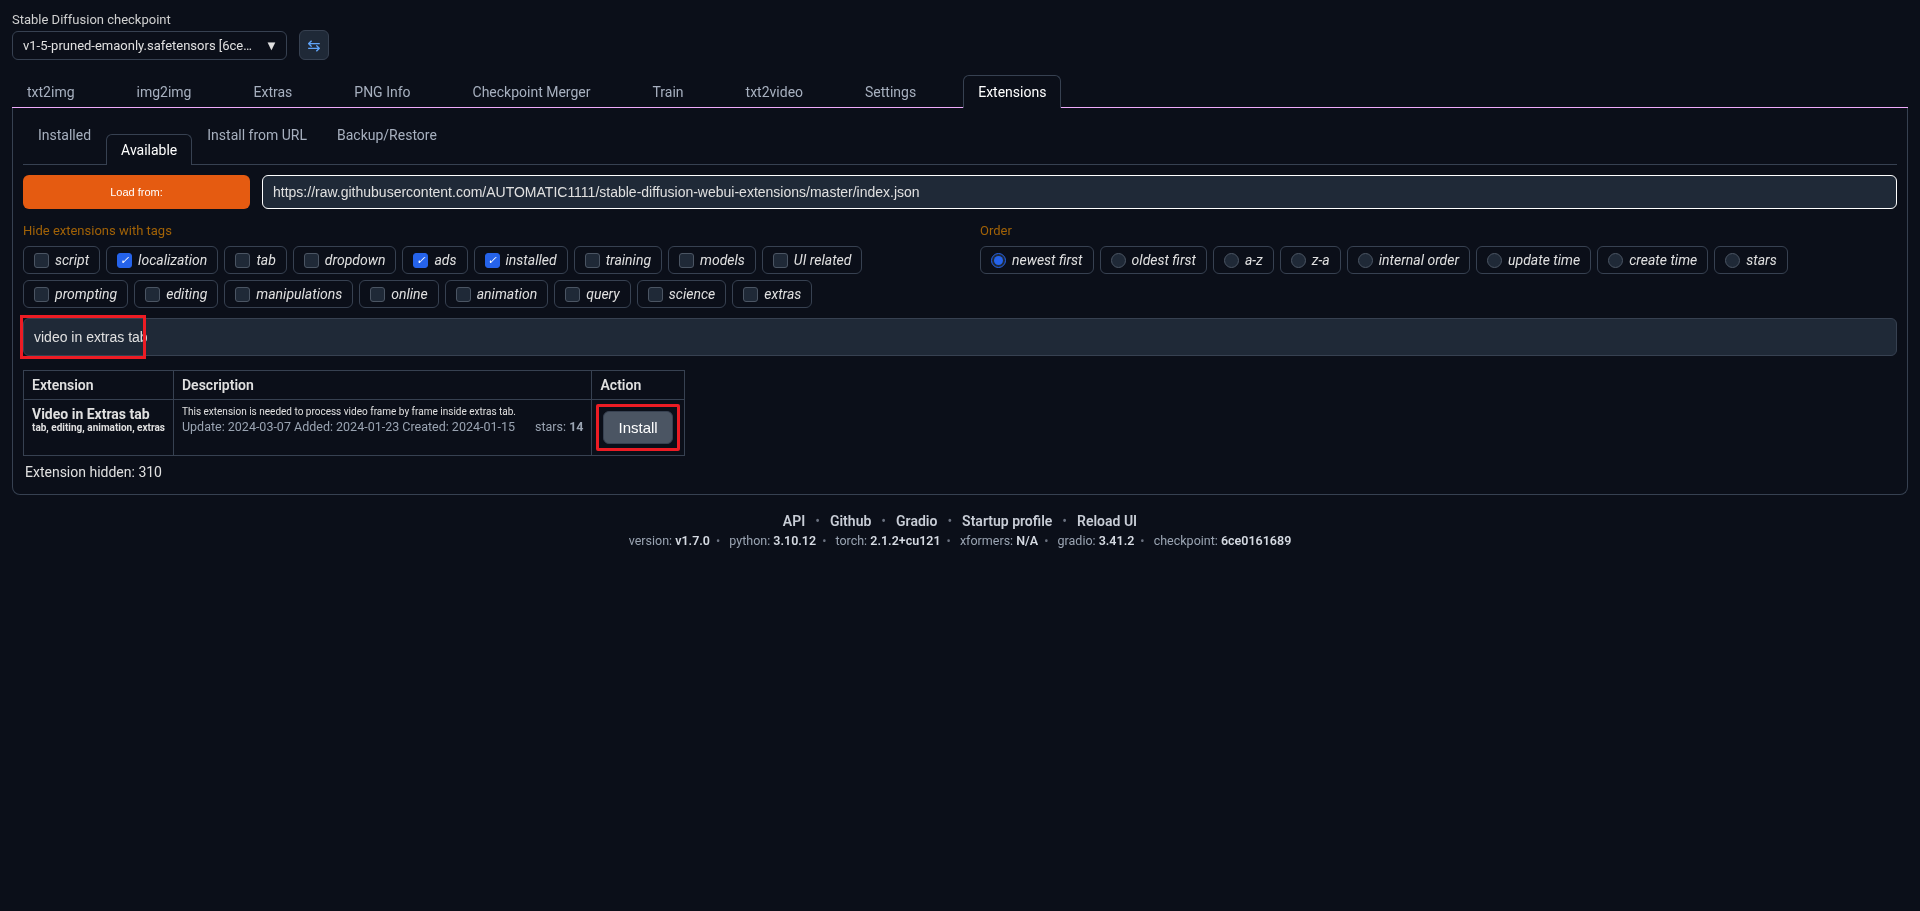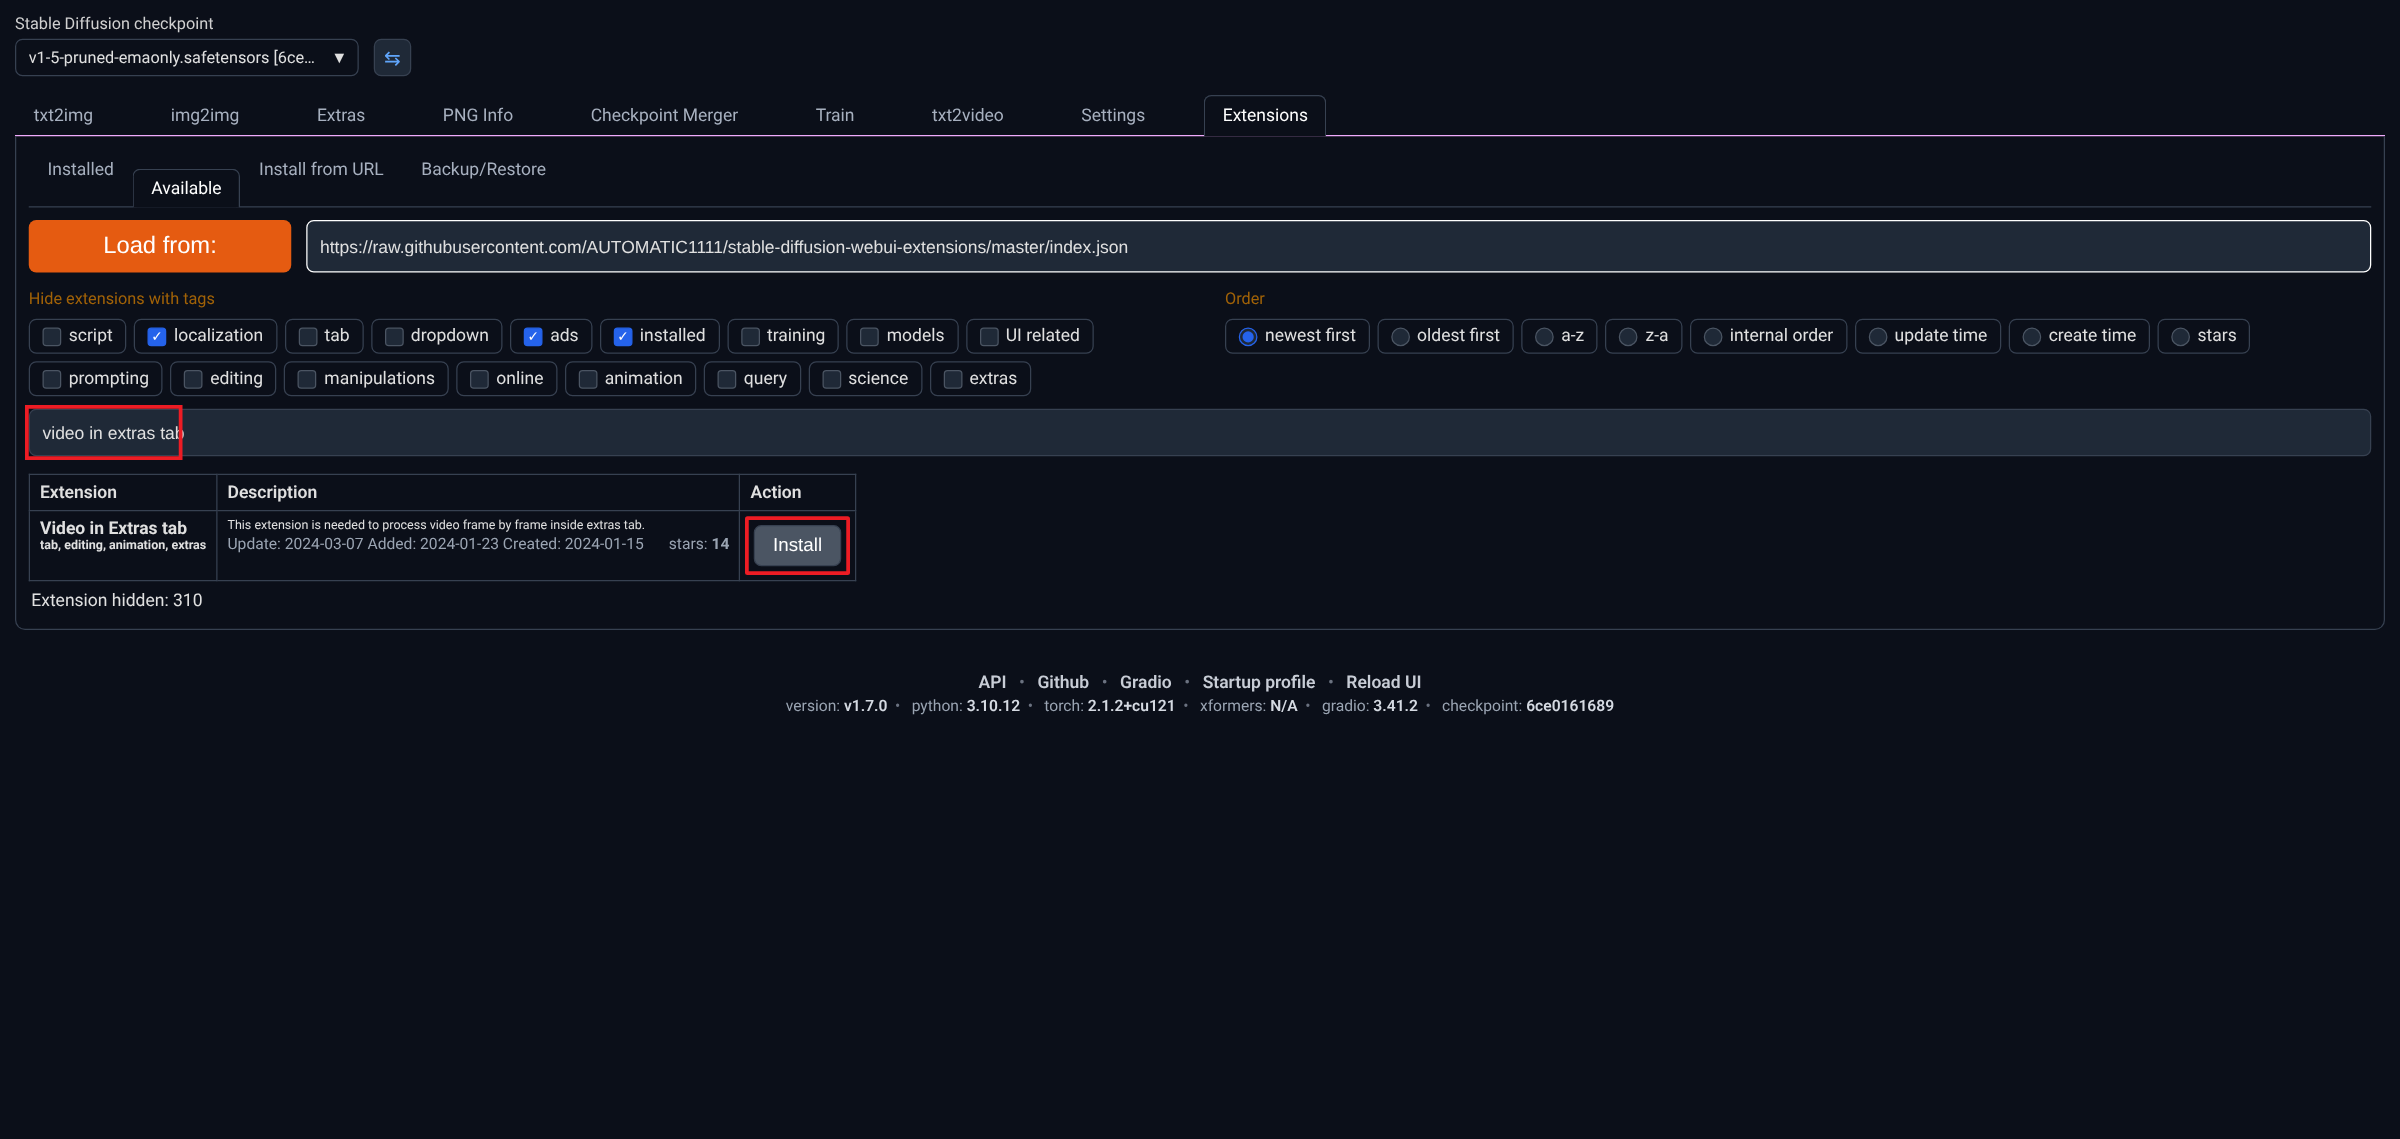--- a/index.html
+++ b/index.html
@@ -36,30 +36,30 @@
   .subtabs { display: flex; border-bottom: 1px solid #374151; margin-bottom: 10px; }
   .subtab {
     padding: 7px 14px; color: #a7b0bf; cursor: pointer; border: 1px solid transparent;
     border-bottom: none; border-top-left-radius: 6px; border-top-right-radius: 6px;
     position: relative; top: 1px;
   }
   .subtab.active { background: #0b0f19; border-color: #374151; color: #fff; margin-top: 15px; }
   .load-row { display: flex; gap: 12px; margin-bottom: 14px; }
   .load-btn {
     background: #e55b11; color: #fff; border: none; border-radius: 6px;
-    padding: 10px 18px; font-size: 19px; cursor: pointer; width: 210px;
+    padding: 10px 18px; font-size: 11px; cursor: pointer; width: 227px;
   }
   .url-input {
     flex: 1; background: #1f2937; border: 1px solid #ffffff; border-radius: 6px;
     color: #e0e0e0; padding: 8px 10px; font-size: 14px; resize: both;
   }
   .filters-row { display: flex; gap: 40px; margin-bottom: 10px; }
   .filter-col { flex: 1; }
   .filter-title { font-size: 13px; color: #a16207; margin-bottom: 8px; }
-  .chips { display: flex; flex-wrap: wrap; gap: 6px; }
+  .chips { display: flex; flex-wrap: wrap; gap: 6px; font-style: italic; }
   .chip {
     display: flex; align-items: center; gap: 6px;
     background: #0b0f19; border: 1px solid #374151; border-radius: 6px;
     padding: 5px 10px; cursor: pointer; font-size: 14px; color: #e0e0e0;
   }
   .chk {
     width: 15px; height: 15px; border: 1px solid #4b5563; border-radius: 3px;
     background: #1f2937; display: inline-flex; align-items: center; justify-content: center;
   }
   .chk.checked { background: #2563eb; border-color: #2563eb; }
@@ -87,21 +87,21 @@
   .ext-tags { font-weight: 700; font-size: 10px; }
   .ext-desc { font-size: 10px; }
   .ext-meta { font-size: 12.5px; color: #9aa4b2; margin-top: 2px; display: flex; justify-content: space-between; gap: 20px;}
   .install-cell { padding: 4px !important; }
   .install-wrap { border: 3px solid #ed1c24; border-radius: 2px; padding: 4px; }
   .install-btn {
     background: #4b5563; color: #fff; border: 1px solid #374151; border-radius: 6px;
     padding: 7px 14px; font-size: 15px; cursor: pointer;
   }
   .hidden-count { font-size: 14px; color: #e0e0e0; margin: 6px 0 4px 2px; }
-  .footer { text-align: center; margin-top: 34px; color: #c8cdd6; }
+  .footer { text-align: center; margin-top: 18px; color: #c8cdd6; }
   .footer-links { font-size: 14px; }
   .footer-links .sep { margin: 0 10px; color: #6b7280; }
   .footer-links a { color: #c8cdd6; text-decoration: none; font-weight: 600; }
   .footer-meta { font-size: 12.5px; color: #9aa4b2; margin-top: 4px; }
   .footer-meta .dot { margin: 0 6px; color: #6b7280; }
   .footer-meta b { color: #d5dae2; font-weight: 600; }
 </style>
 </head>
 <body>
 

